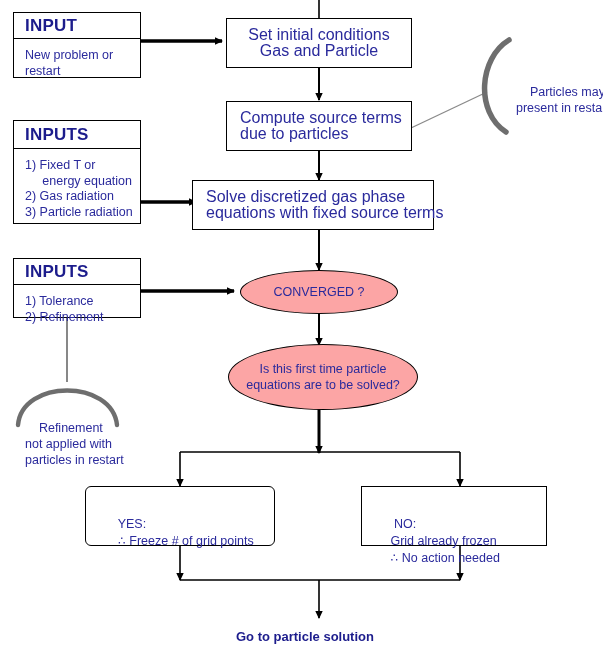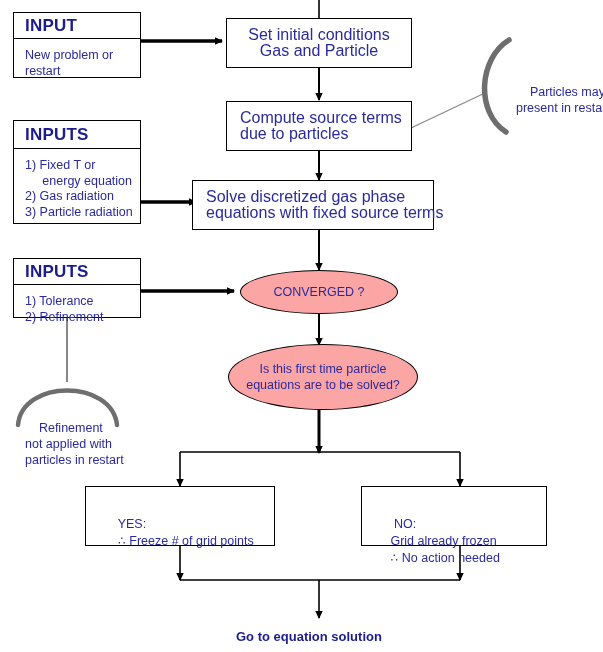--- a/index.html
+++ b/index.html
@@ -192,21 +192,21 @@
 
   <div class="node ellipse" style="left:240px;top:270px;width:158px;height:44px;">
     <span>CONVERGED ?</span>
   </div>
 
   <div class="node ellipse" style="left:228px;top:344px;width:190px;height:66px;">
     <span>Is this first time particle
 equations are to be solved?</span>
   </div>
 
-  <div class="node leafbox" style="left:85px;top:486px;width:190px;height:60px;">
+  <div class="node leafbox" style="left:85px;top:486px;width:190px;height:60px;border-radius:6px;">
     <span>YES:
     ∴ Freeze # of grid points</span>
   </div>
 
   <div class="node leafbox" style="left:361px;top:486px;width:186px;height:60px;">
     <span>NO:
    Grid already frozen
    ∴ No action needed</span>
   </div>
 
@@ -214,15 +214,15 @@
     <span>Particles may be
 present in restart</span>
   </div>
 
   <div class="note" style="left:25px;top:404px;">
     <span>Refinement
 not applied with
 particles in restart</span>
   </div>
 
-  <div class="finaltext" style="left:236px;top:629px;">Go to equation solution</div>
+  <div class="finaltext" style="left:236px;top:629px;">Go to particle solution</div>
 
 </div>
 
 </body></html>

